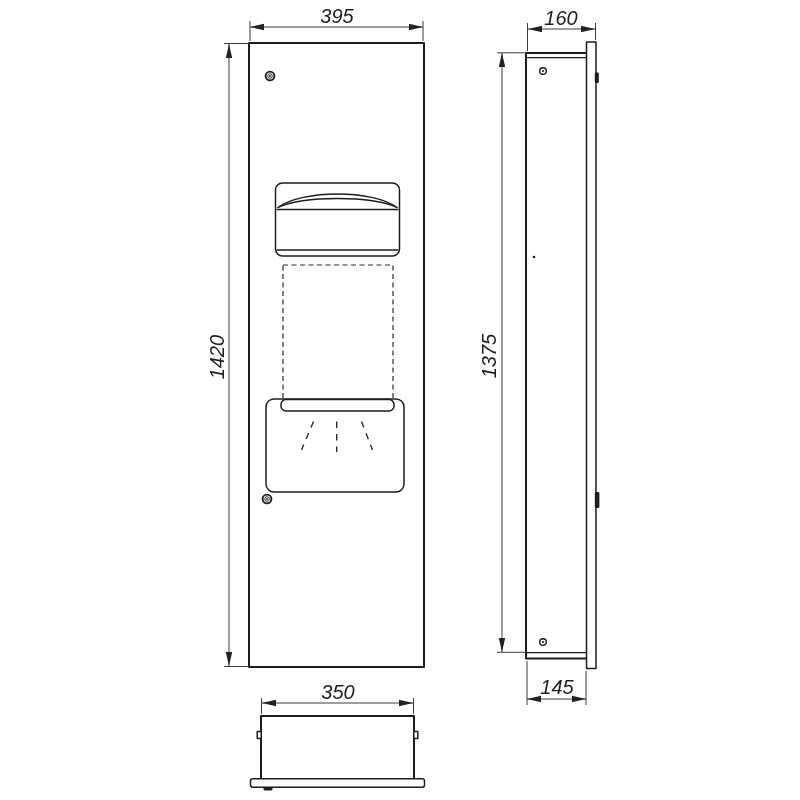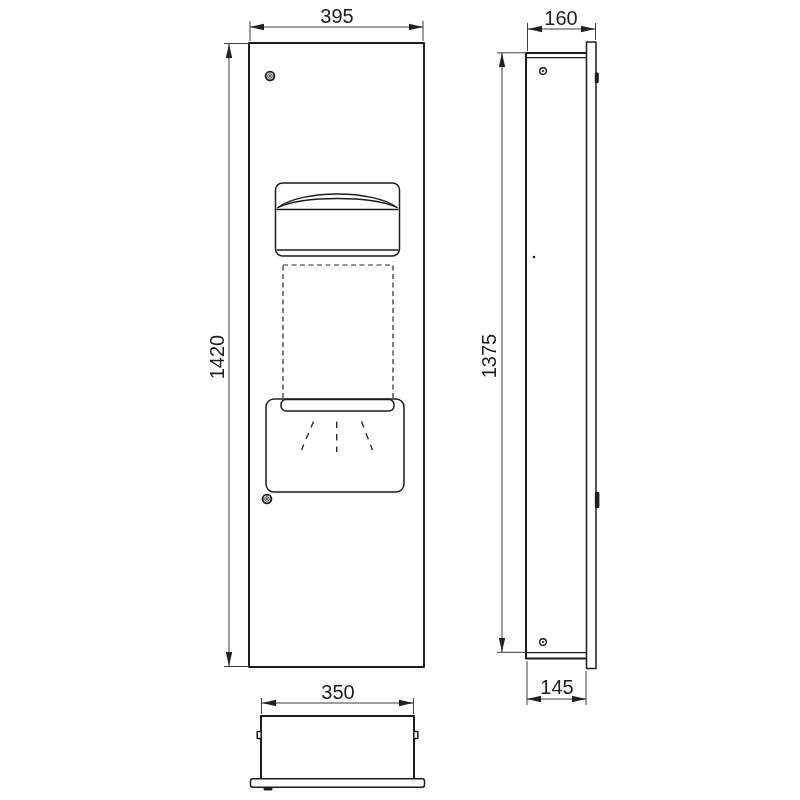--- a/index.html
+++ b/index.html
@@ -1,16 +1,16 @@
 <!DOCTYPE html>
 <html><head>
 <meta charset="utf-8">
 <style>
   html,body{margin:0;padding:0;background:#ffffff;}
-  .canvas{width:665px;height:800px;background:#ffffff;position:relative;overflow:hidden;}
+  .canvas{width:665px;height:800px;background:#ffffff;position:relative;overflow:hidden;font-style:italic;}
   svg{display:block;}
   .olf      { fill:#ffffff;stroke:#1d1d1b; stroke-width:2;   stroke-linejoin:round; }
   .olf15    { fill:#ffffff;stroke:#1d1d1b; stroke-width:1.5; stroke-linejoin:round; }
   .thin     { fill:none;   stroke:#1d1d1b; stroke-width:1.3; stroke-linecap:round; }
   .dash     { fill:none;   stroke:#2b2b2b; stroke-width:1.2; stroke-dasharray:5 3.5; }
   .spread   { fill:none;   stroke:#2b2b2b; stroke-width:1.4; stroke-dasharray:6.5 6; stroke-linecap:butt; }
   .dim      { fill:none;   stroke:#3d3d3d; stroke-width:1;   }
   .arr      { fill:#222222; stroke:none; }
   .screwline{ fill:none;   stroke:#1d1d1b; }
   .filldark { fill:#1d1d1b; stroke:none; }

